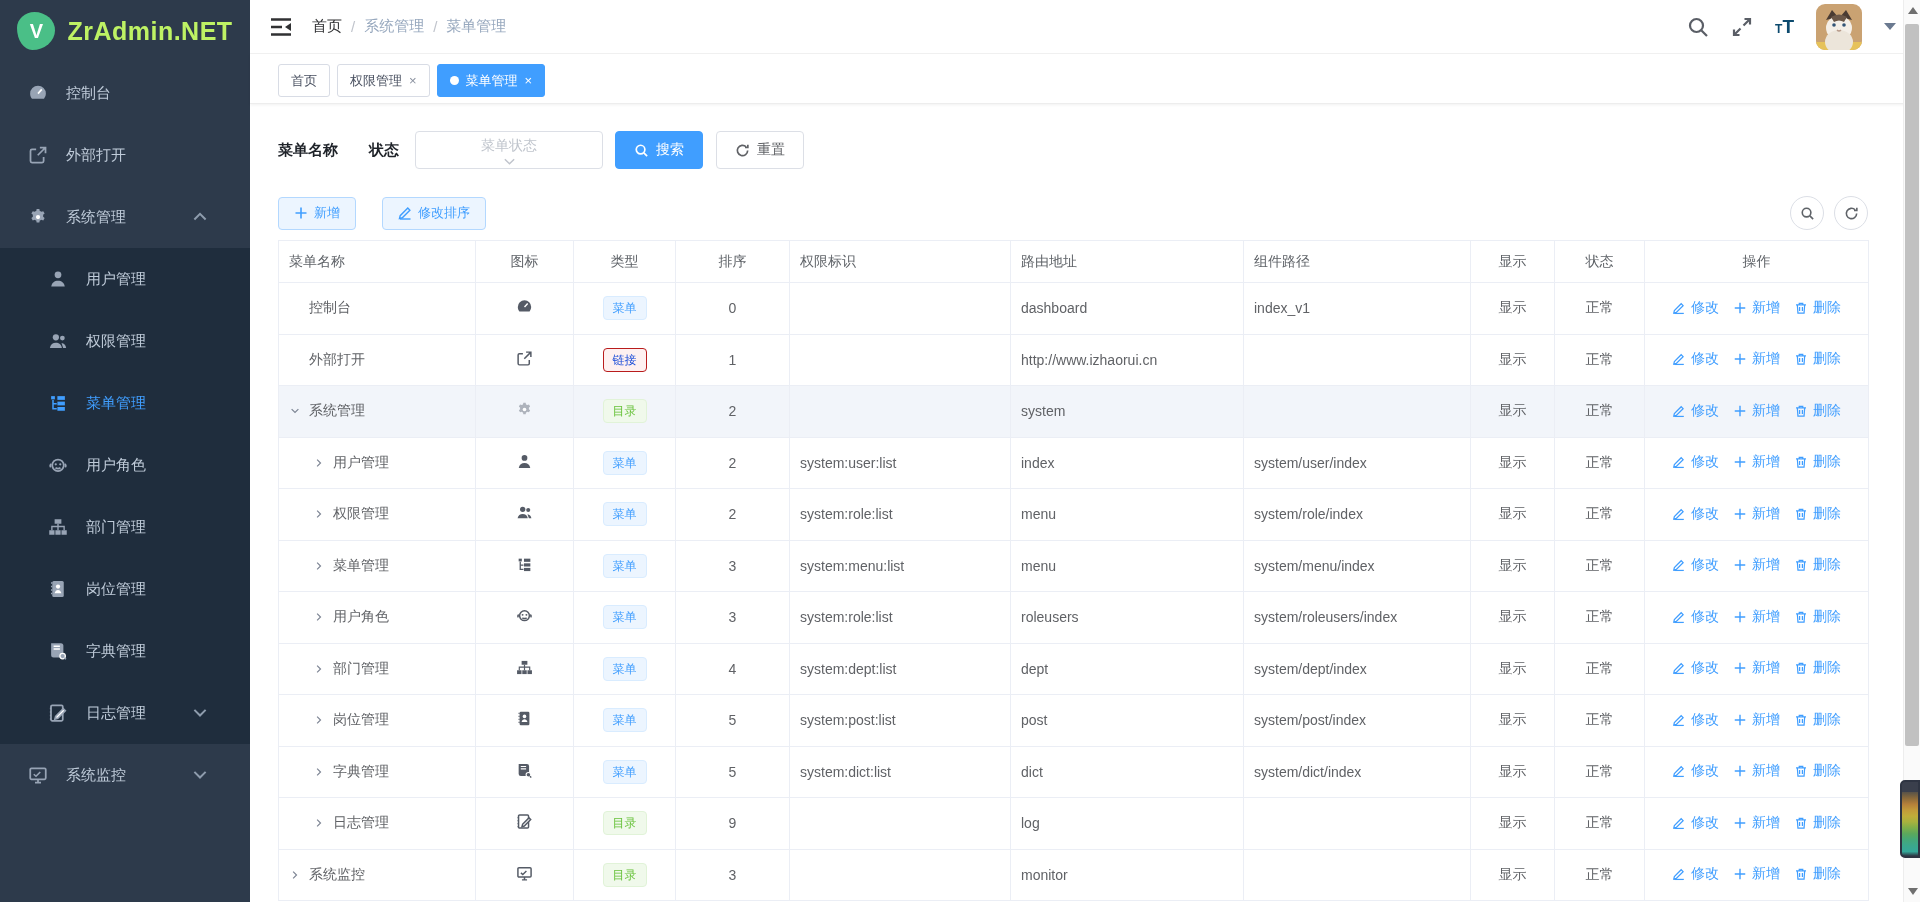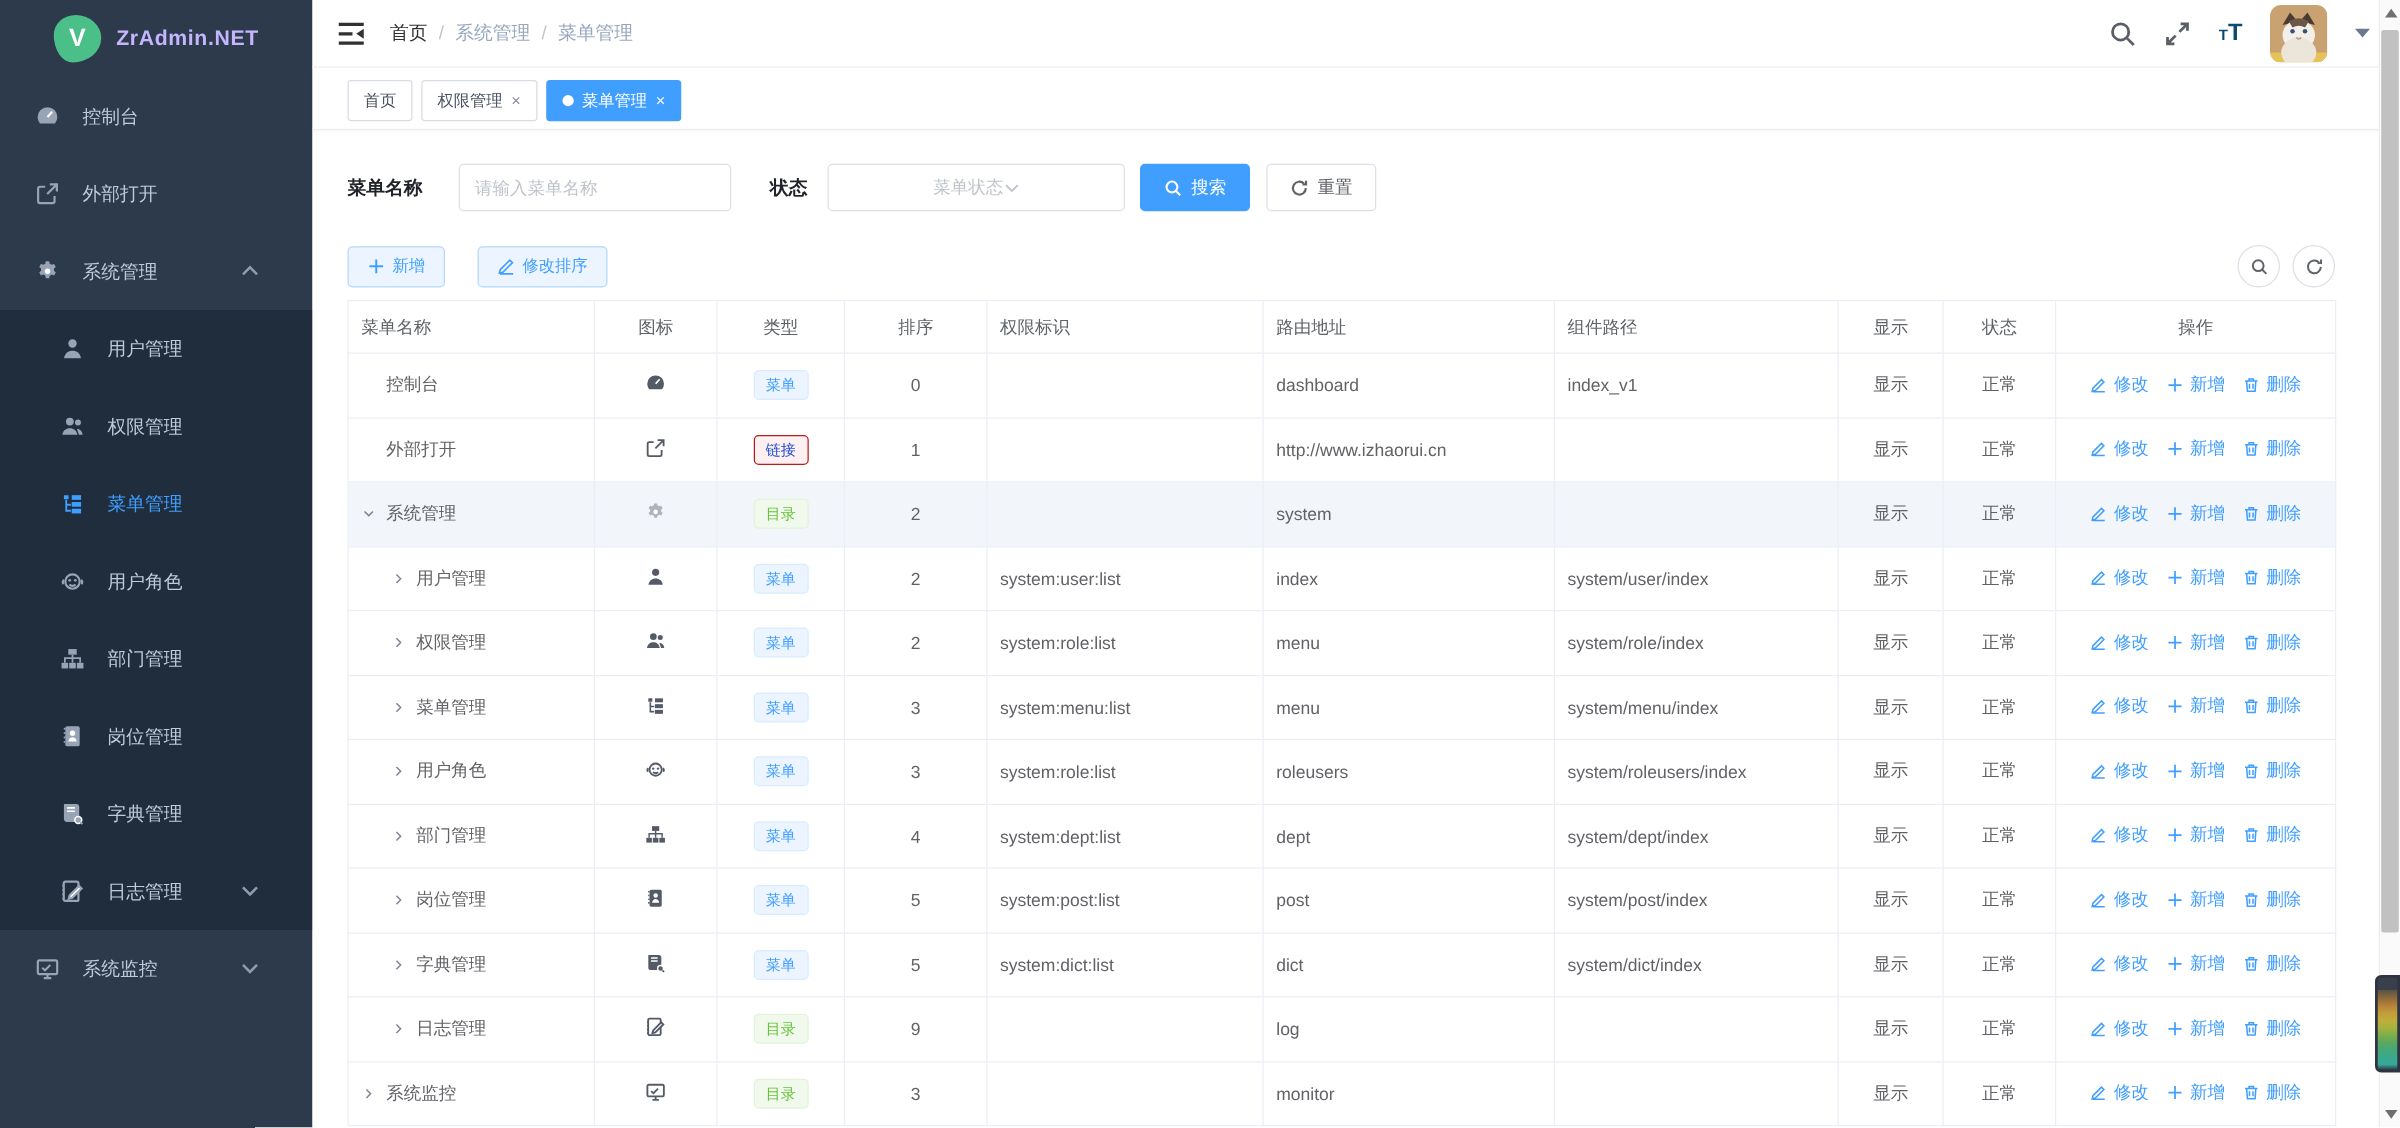--- a/index.html
+++ b/index.html
@@ -6,21 +6,21 @@
   html,body { width:1920px; height:902px; overflow:hidden; background:#fff;
     font-family:"Liberation Sans","DejaVu Sans",sans-serif; font-size:14px; color:#606266; }
   .app { display:flex; width:1920px; height:902px; position:relative; }
 
   
   .sidebar { width:250px; height:902px; background:#2d3a4b; flex:0 0 250px; overflow:hidden; }
   .logo-row { height:62px; display:flex; align-items:center; justify-content:center; gap:12px; }
   .logo-mark { width:38px; height:38px; background:#4abf87; color:#fff; font-weight:bold; font-size:20px;
     display:flex; align-items:center; justify-content:center;
     border-radius:46% 54% 60% 40% / 42% 48% 52% 58%; }
-  .logo-text { color:#c4b5fd; font-size:17px; font-weight:bold; letter-spacing:.5px; }
+  .logo-text { color:#bef264; font-size:25px; font-weight:bold; letter-spacing:.5px; }
   .menu-item { height:62px; display:flex; align-items:center; padding:0 20px 0 48px; cursor:pointer;
     color:#bfcbd9; font-size:15px; position:relative; }
   .menu-item .icon { width:20px; height:20px; margin-right:18px; color:#98a4b5; display:inline-flex; }
   .menu-item .arrow { position:absolute; right:22px; color:#8e9cad; }
   .menu-item.top { padding-left:28px; }
   .submenu { background:#1f2d3d; }
   .submenu .menu-item { padding-left:48px; }
   .menu-item.active { color:#409eff; }
   .menu-item.active .icon { color:#409eff; }
   .icon svg { width:100%; height:100%; display:block; }
@@ -52,21 +52,21 @@
 
   .content { padding:0 0 0 28px; }
 
   
   .filter-row { margin-top:27px; display:flex; align-items:center; }
   .f-label { font-size:15px; font-weight:bold; color:#1f2329; }
   .f-input, .f-select { height:38px; border:1px solid #dcdfe6; border-radius:4px; padding:0 12px;
     font-size:14px; color:#606266; background:#fff; display:flex; align-items:center; }
   .f-input { width:218px; margin-left:29px; }
   .f-input::placeholder { color:#bfc4cc; }
-  .f-select { width:238px; margin-left:16px; justify-content:center; cursor:pointer; }
+  .f-select { width:188px; margin-left:16px; justify-content:flex-end; cursor:pointer;flex-direction:column; }
   .f-select .ph { color:#bfc4cc; }
   .f-select .chev { color:#c0c4cc; }
   .lbl-status { margin-left:31px; }
   .btn { height:38px; border-radius:4px; display:inline-flex; align-items:center; gap:7px;
     font-size:14px; padding:12px 18px; cursor:pointer; border:1px solid #dcdfe6; background:#fff; }
   .btn .icon { width:15px; height:15px; }
   .btn-primary { background:#409eff; border-color:#409eff; color:#fff; margin-left:12px; }
   .btn-default { color:#606266; margin-left:13px; }
 
   
@@ -335,21 +335,20 @@
           <span class="dot"></span>
           <span>菜单管理</span>
           <span class="close">×</span>
         </span>
       </div>
 
     <div class="content">
 
       <div class="filter-row">
         <span class="f-label">菜单名称</span>
-        <input class="f-input" type="text" placeholder="请输入菜单名称" style="">
         <span class="f-label lbl-status">状态</span>
         <div class="f-select">
           <span class="ph">菜单状态</span>
           <span class="chev icon" style="width:13px;height:13px">
             <svg viewBox="0 0 14 14" fill="none" stroke="currentColor" stroke-width="1.6">
                 <path d="M2 4.5l5 5 5-5"></path>
               </svg>
           </span>
         </div>
         <button class="btn btn-primary">

